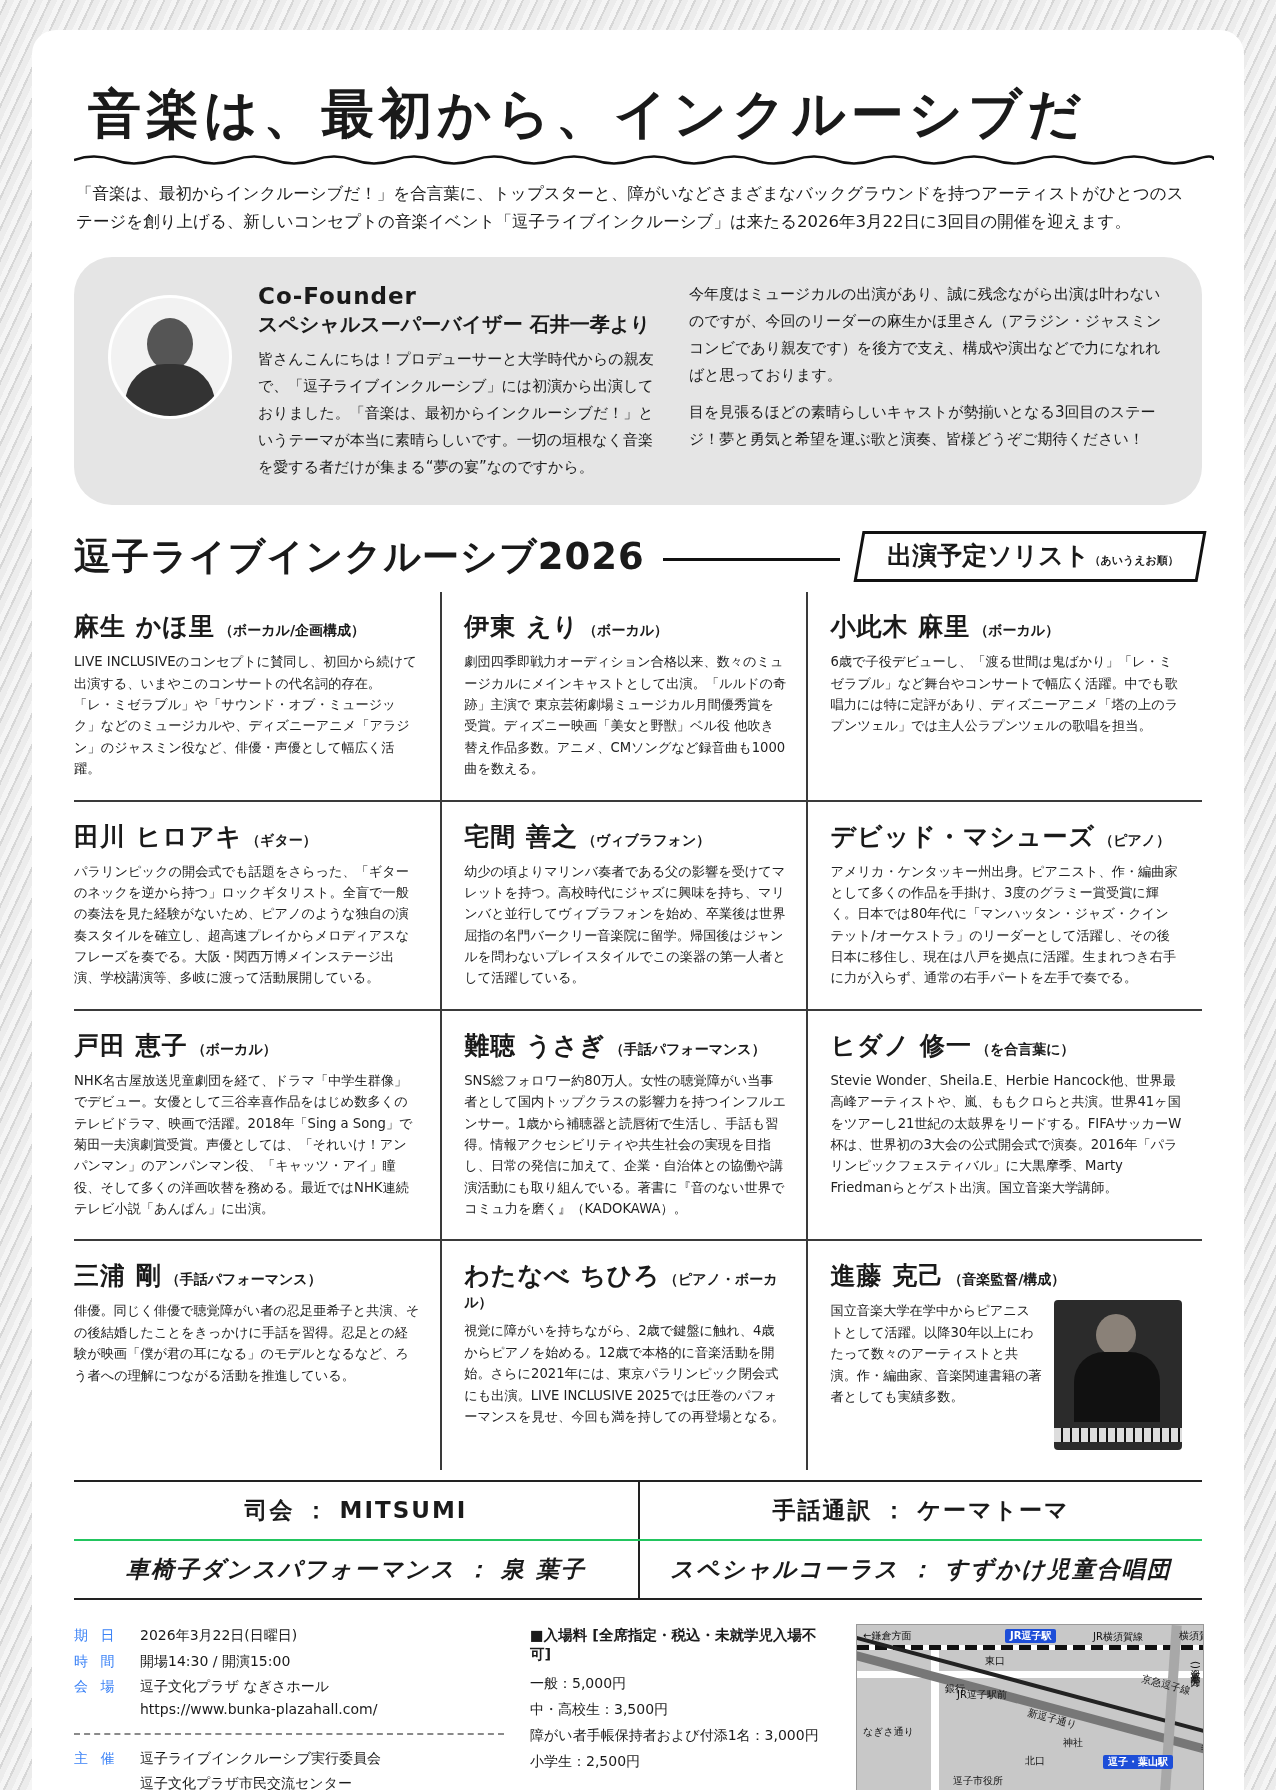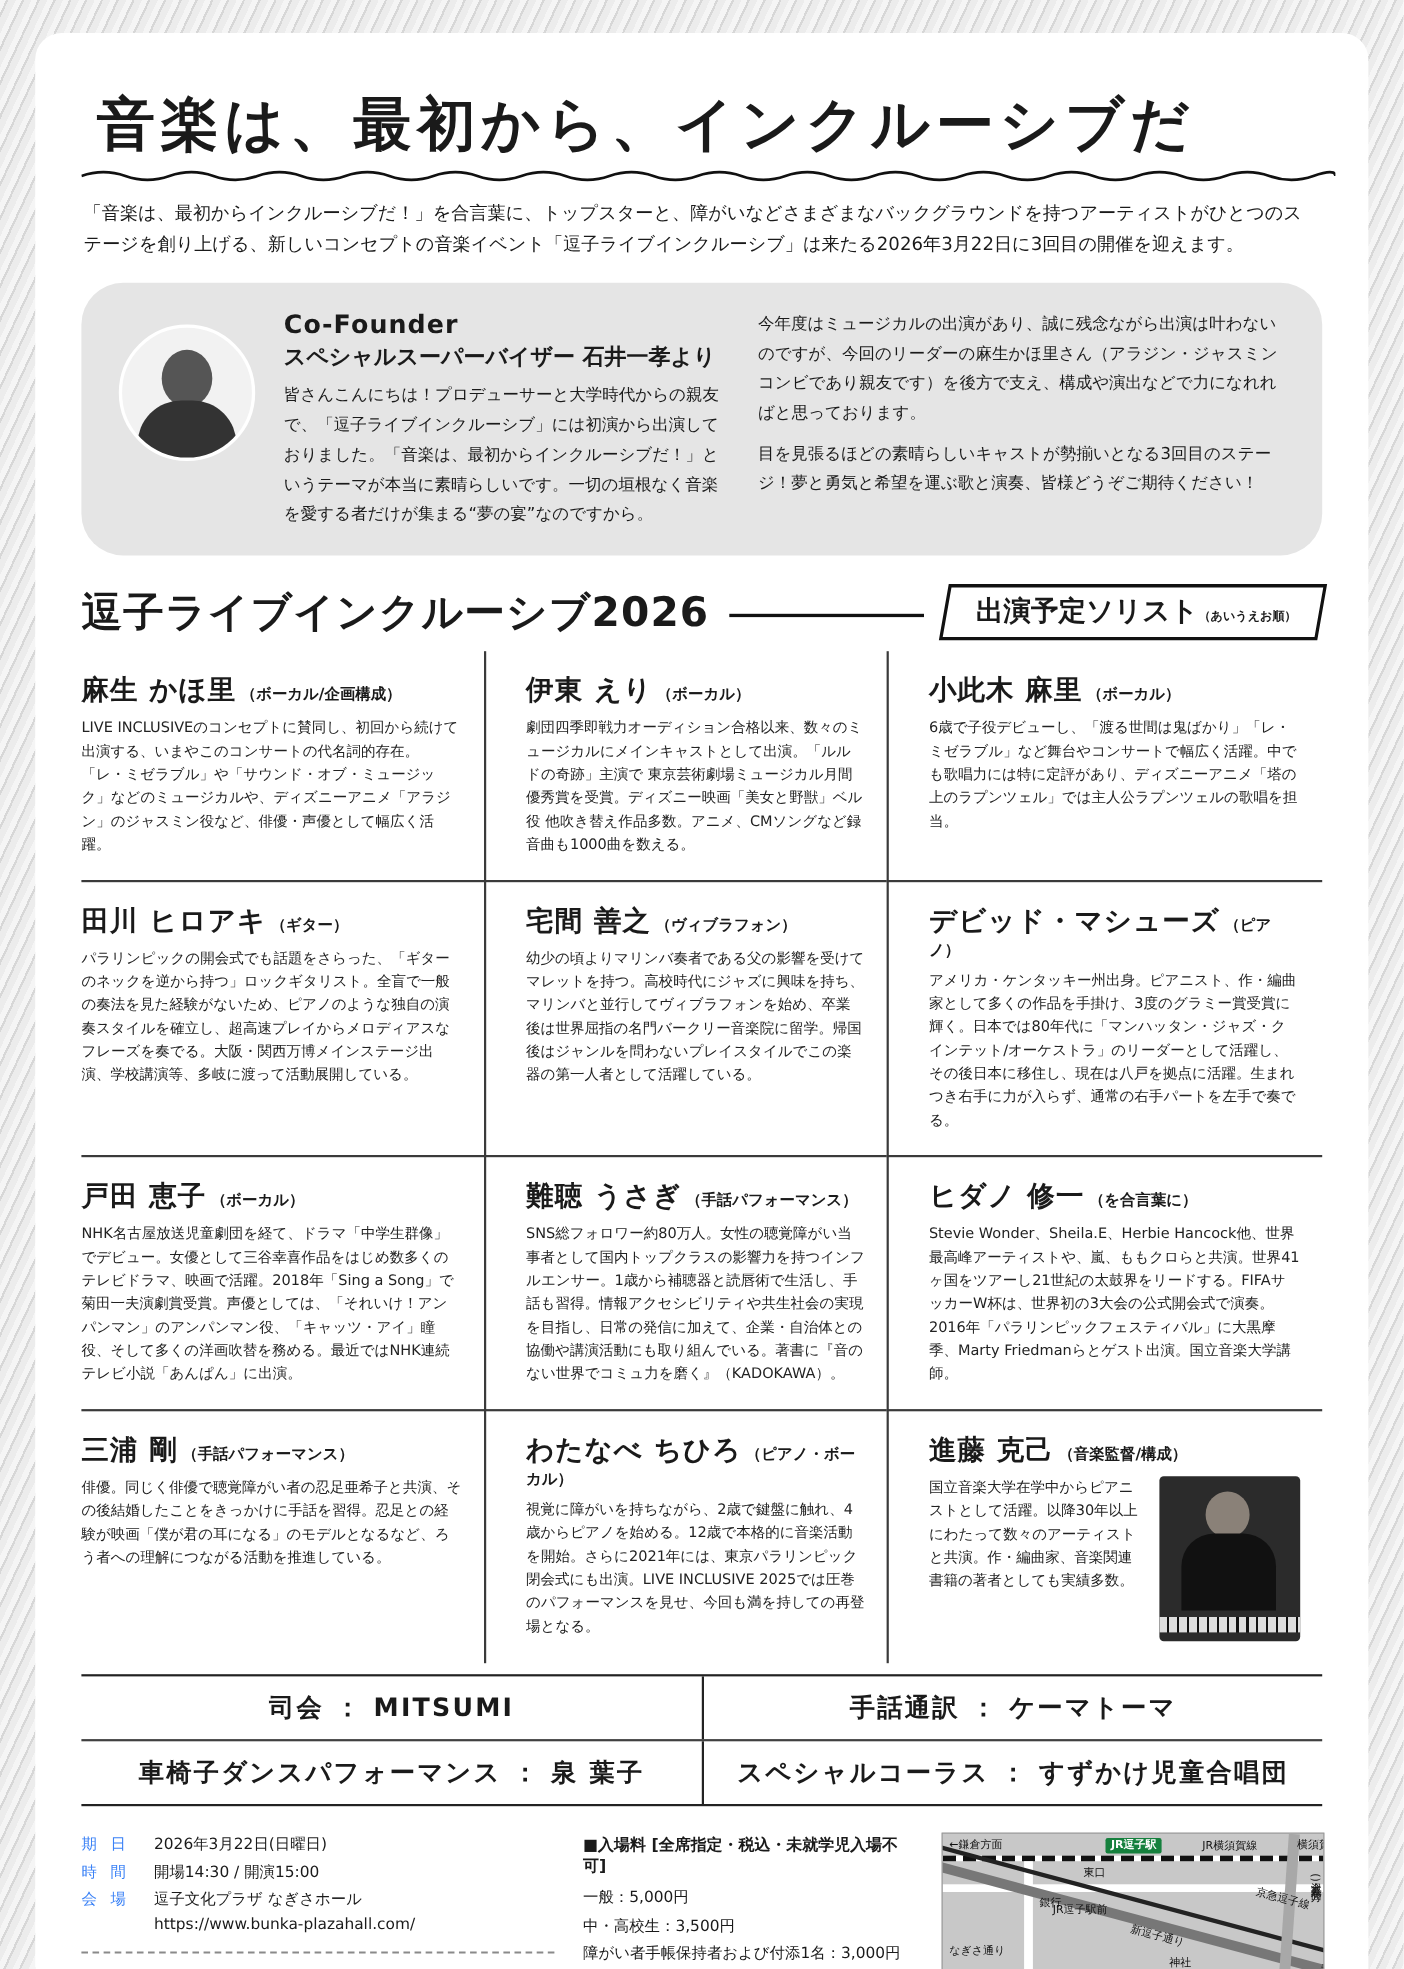--- a/index.html
+++ b/index.html
@@ -32,37 +32,37 @@
   
   .sec-head{display:flex;align-items:center;margin:26px 0 10px 0;gap:18px;}
   .sec-title{font-size:37px;font-weight:900;letter-spacing:1px;white-space:nowrap;}
   .sec-line{flex:1;border-top:3px solid #111;margin-top:6px;}
   .solist-box{border:3px solid #111;padding:5px 20px 7px 26px;transform:skewX(-10deg);background:#fff;}
   .solist-inner{transform:skewX(10deg);font-size:25px;font-weight:900;white-space:nowrap;}
   .solist-note{font-size:11px;font-weight:700;}
   
   .grid{display:grid;grid-template-columns:1fr 1fr 1.08fr;margin-top:6px;}
   .cell{padding:16px 20px 20px 0;}
-  .cell.cm,.cell.cr{border-left:2px solid #3a3a3a;padding-left:36px;}
+  .cell.cm,.cell.cr{border-left:2px solid #3a3a3a;padding-left:22px;}
   .cell.rb{border-top:2px solid #3a3a3a;}
   .p-head{margin:2px 0 8px 0;}
   .p-name{font-size:25px;font-weight:900;letter-spacing:1px;}
   .p-role{font-size:14px;font-weight:700;margin-left:4px;}
   .p-bio{font-size:13.2px;line-height:1.62;margin:0;color:#222;}
   .with-photo{display:flex;gap:12px;}
   .with-photo .p-bio{flex:1;}
   .shindo-photo{flex:0 0 128px;height:150px;background:#2b2b2b;border-radius:4px;position:relative;overflow:hidden;}
   .shindo-photo .head{position:absolute;left:42px;top:14px;width:40px;height:42px;border-radius:50%;background:#8a8178;}
   .shindo-photo .torso{position:absolute;left:20px;top:52px;width:86px;height:70px;border-radius:30px 30px 0 0;background:#111;}
   .shindo-photo .keys{position:absolute;left:0;bottom:8px;right:0;height:14px;
     background:repeating-linear-gradient(90deg,#ddd 0 7px,#111 7px 9px);}
   
   .credits{border-top:2px solid #222;border-bottom:2px solid #222;margin-top:10px;}
   .credit-row{display:grid;grid-template-columns:1fr 1fr;}
-  .credit-row + .credit-row{border-top:2px solid #404040;}
+  .credit-row + .credit-row{border-top:2px solid #22c55e;font-style:italic;}
   .credit-cell{font-size:23px;font-weight:700;letter-spacing:2px;text-align:center;padding:13px 6px;}
   .credit-cell.right{border-left:2px solid #222;}
   
   .footer{display:flex;gap:26px;margin-top:24px;}
   .fcol1{flex:0 0 430px;}
   .fcol2{flex:0 0 300px;}
   .fcol3{flex:1;}
   .inforow{display:flex;gap:14px;font-size:14px;line-height:1.65;margin-bottom:2px;}
   .inforow .lab{flex:0 0 52px;letter-spacing:4px;color:#3b82f6;white-space:nowrap;}
   .inforow .val{flex:1;}
@@ -71,21 +71,21 @@
   .fcol2 p{font-size:14px;line-height:1.7;margin:0 0 2px 0;}
   
   .map{position:relative;width:100%;height:250px;background:#c8c8c8;border:1px solid #999;overflow:hidden;font-size:10px;}
   .road{position:absolute;background:#fff;}
   .rail{position:absolute;left:0;right:0;top:20px;height:5px;
     background:repeating-linear-gradient(90deg,#111 0 12px,#fff 12px 18px);}
   .keikyu{position:absolute;width:560px;height:4px;background:#222;left:-30px;top:78px;transform:rotate(15deg);}
   .bigroad{position:absolute;width:580px;height:9px;background:#777;left:-30px;top:96px;transform:rotate(15deg);}
   .river{position:absolute;right:30px;top:0;bottom:0;width:10px;background:#a8a8a8;transform:rotate(4deg);}
   .mlab{position:absolute;color:#111;white-space:nowrap;line-height:1.2;}
-  .mlab.badge{background:#15803d;color:#fff;padding:1px 5px;border-radius:2px;font-weight:700;}
+  .mlab.badge{background:#1d4ed8;color:#fff;padding:1px 5px;border-radius:2px;font-weight:700;}
   .mlab.vert{writing-mode:vertical-rl;right:2px;top:36px;}
   .mlab.tilt{transform:rotate(15deg);}
 </style>
 </head>
 <body>
 
 <div class="page">
 
   <h1 class="main-title">音楽は、最初から、インクルーシブだ</h1>
   <svg class="wavy" width="1140" height="14" viewBox="0 0 1140 14">

